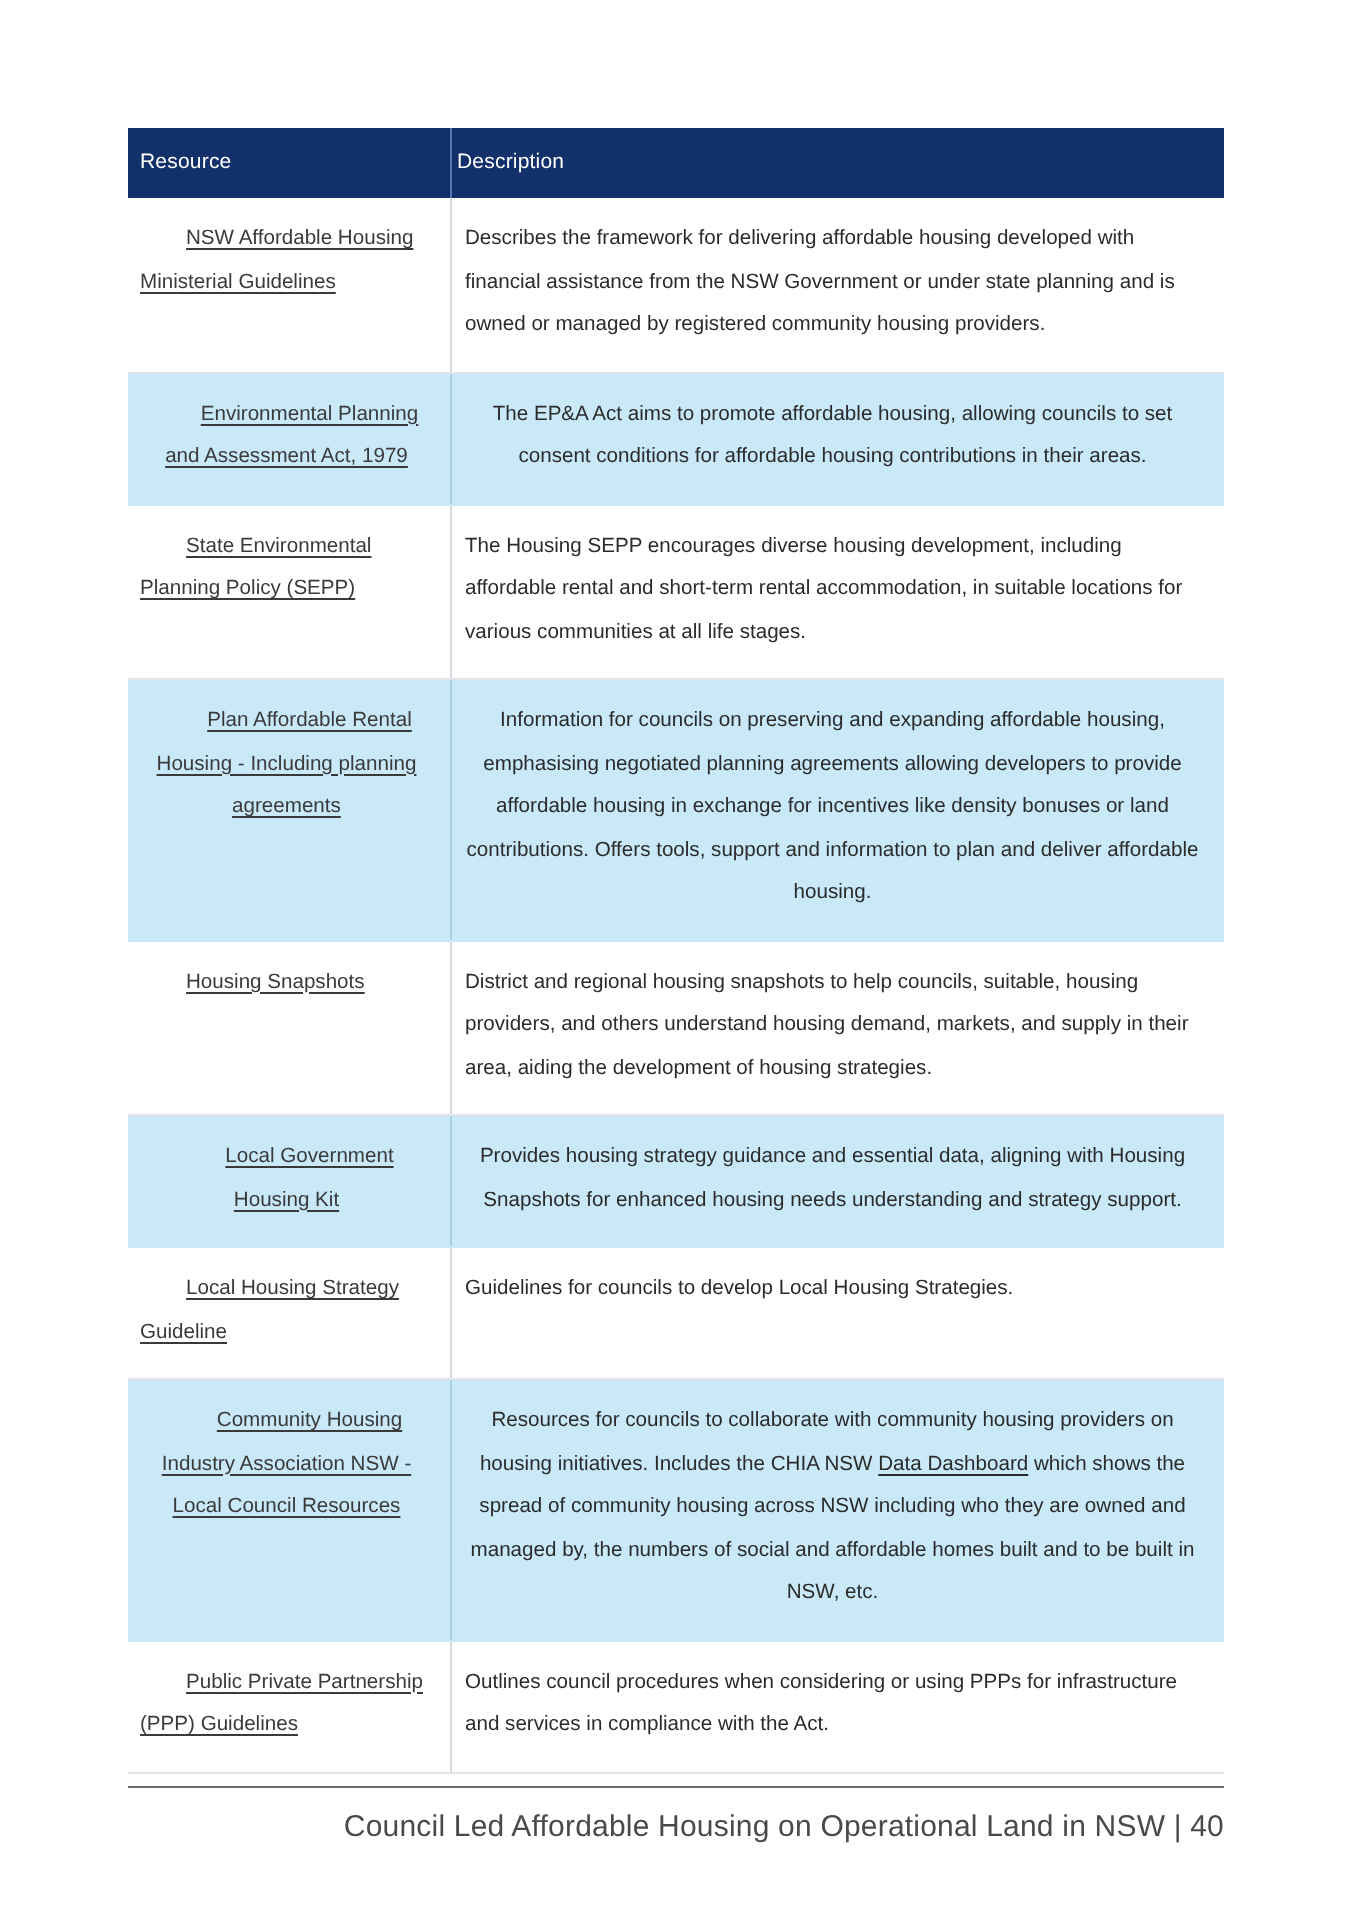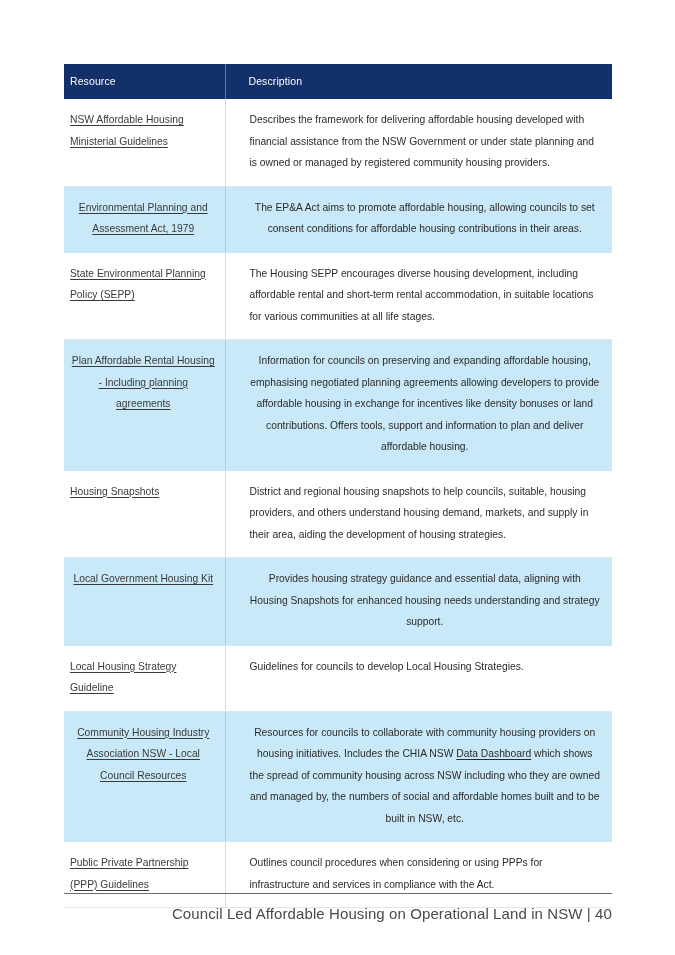--- a/index.html
+++ b/index.html
@@ -40,46 +40,47 @@
     color: #ffffff;
     font-size: 10.5px;
     font-weight: normal;
     text-align: left;
     padding: 11px 10px 12px 6px;
     vertical-align: middle;
     letter-spacing: 0.1px;
   }
   thead th.th-desc {
     border-left: 1px solid #5a77ab;
-    padding-left: 23px;
+    padding-left: 3px;
   }
 
   tbody td {
     font-size: 10.3px;
     line-height: 21.5px;
     color: #2b2b2b;
     vertical-align: top;
     padding: 10px 8px 12px 6px;
     border-bottom: 1px solid #e2e6ea;
   }
   tbody td.td-desc {
     border-left: 1px solid #d6dbe0;
-    padding-left: 24px;
+    padding-left: 7px;
     padding-right: 12px;
   }
 
   tbody tr.shaded td { background: #c9e8f8; border-bottom: 1px solid #c9e8f8; text-align: center; }
   tbody tr.shaded td.td-desc { border-left: 1px solid #a9cfe3; }
   tbody tr.plain td { background: #ffffff; }
 
   .res-link {
     color: #3a3a3a;
     text-decoration: underline;
     text-underline-offset: 2px;
     cursor: pointer;
+    margin-left: 23px;
   }
   .inline-link {
     color: #2b2b2b;
     text-decoration: underline;
     text-underline-offset: 2px;
     cursor: pointer;
   }
 
   .footer {
     position: absolute;

